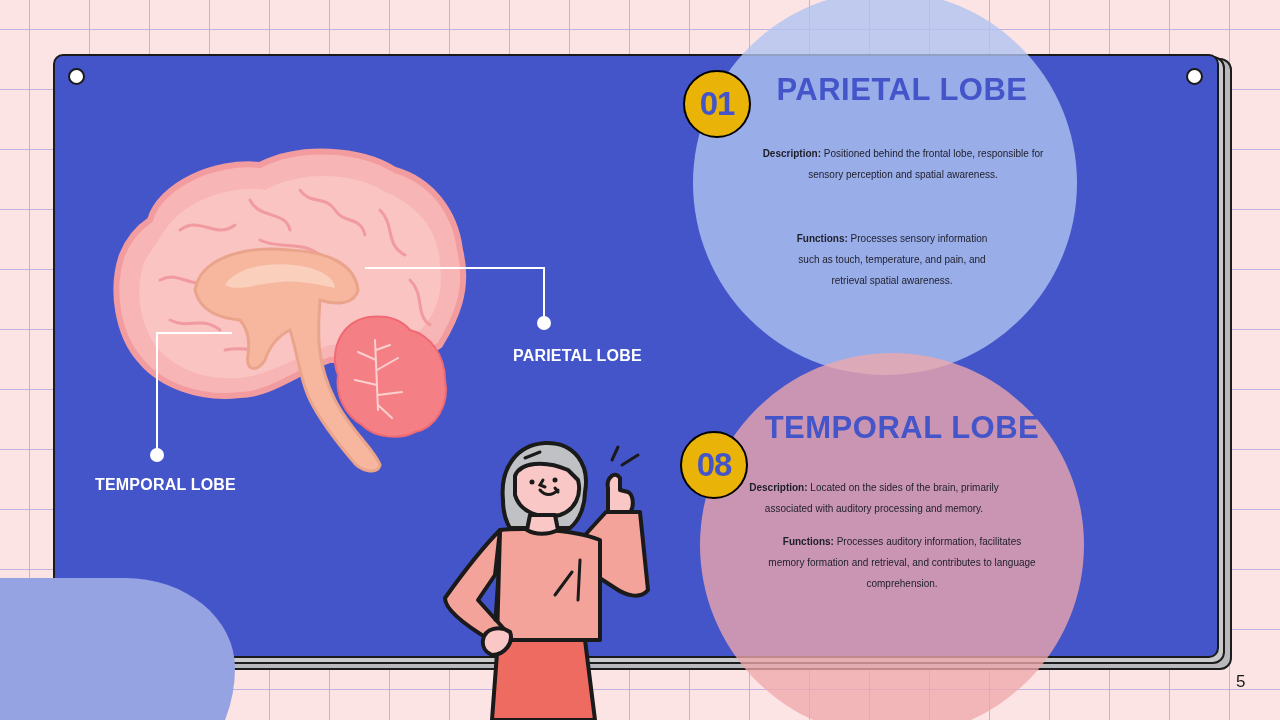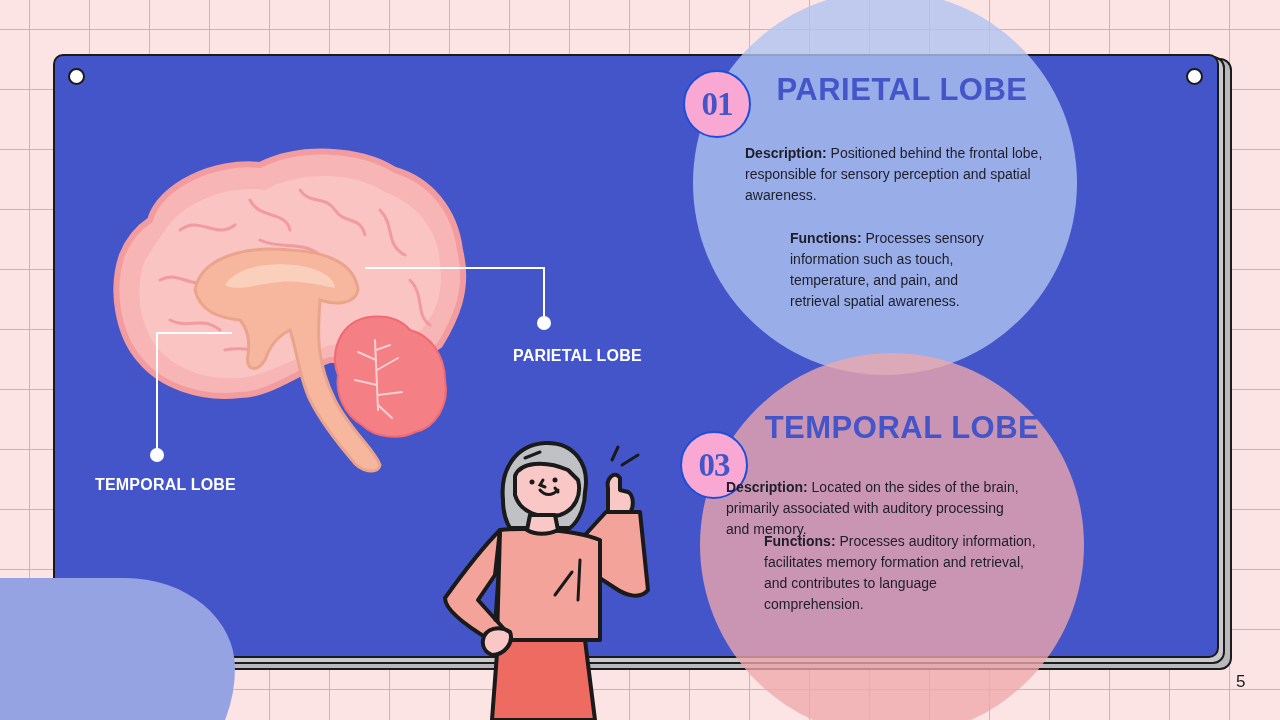--- a/index.html
+++ b/index.html
@@ -35,33 +35,33 @@
   .circle-1 {
     left: 693px; top: -9px; width: 384px; height: 384px;
     background: rgba(175,195,240,0.80);
   }
   .circle-2 {
     left: 700px; top: 353px; width: 384px; height: 384px;
     background: rgba(238,168,172,0.78);
   }
   .num-badge {
     position: absolute; width: 64px; height: 64px; border-radius: 50%;
-    background: #f9a8d4; border: 2px solid #1d4ed8;
+    background: #eab308; border: 2px solid #000000;
     display: flex; align-items: center; justify-content: center;
-    color: #4455c9; font-family: Liberation Serif, serif;
+    color: #4455c9; font-family: Liberation Sans, sans-serif;
     font-weight: bold; font-size: 33px; letter-spacing: -1px;
   }
   .section-title {
     position: absolute; color: #4455c9; font-family: "Liberation Sans", sans-serif;
     font-weight: bold; font-size: 31px; letter-spacing: 0.5px; white-space: nowrap;
     text-align: center;
   }
   .text-block {
-    position: absolute; color: #1e1e2a;
-    font-family: "Liberation Sans", sans-serif; font-size: 14px; line-height: 21px;
+    position: absolute; text-align: center; color: #1e1e2a;
+    font-family: "Liberation Sans", sans-serif; font-size: 10px; line-height: 21px;
   }
   .text-block b { font-weight: bold; }
   .label {
     position: absolute; color: #ffffff; font-family: "Liberation Sans", sans-serif;
     font-weight: bold; font-size: 16px; letter-spacing: 0.2px; white-space: nowrap;
   }
   .page-number {
     position: absolute; left: 1236px; top: 672px; font-size: 17px; color: #1a1a1a;
     font-family: "Liberation Sans", sans-serif;
   }
@@ -128,21 +128,21 @@
 
 <div class="num-badge" style="left:683px; top:70px;">01</div>
 <div class="section-title" style="left:760px; top:72px; width:284px;">PARIETAL LOBE</div>
 <div class="text-block" style="left:745px; top:143px; width:316px;">
   <b>Description:</b><span> Positioned behind the frontal lobe, responsible for sensory perception and spatial awareness.</span>
 </div>
 <div class="text-block" style="left:790px; top:228px; width:204px;">
   <b>Functions:</b><span> Processes sensory information such as touch, temperature, and pain, and retrieval spatial awareness.</span>
 </div>
 
-<div class="num-badge" style="left:680px; top:431px;">03</div>
+<div class="num-badge" style="left:680px; top:431px;">08</div>
 <div class="section-title" style="left:760px; top:410px; width:284px;">TEMPORAL LOBE</div>
 <div class="text-block" style="left:726px; top:477px; width:296px;">
   <b>Description:</b><span> Located on the sides of the brain, primarily associated with auditory processing and memory.</span>
 </div>
 <div class="text-block" style="left:764px; top:531px; width:276px;">
   <b>Functions:</b><span> Processes auditory information, facilitates memory formation and retrieval, and contributes to language comprehension.</span>
 </div>
 
 <svg style="left:0; top:0;" width="1280" height="720" viewBox="0 0 1280 720">
   <g stroke="#1a1a1a" stroke-width="4" stroke-linejoin="round" stroke-linecap="round">

